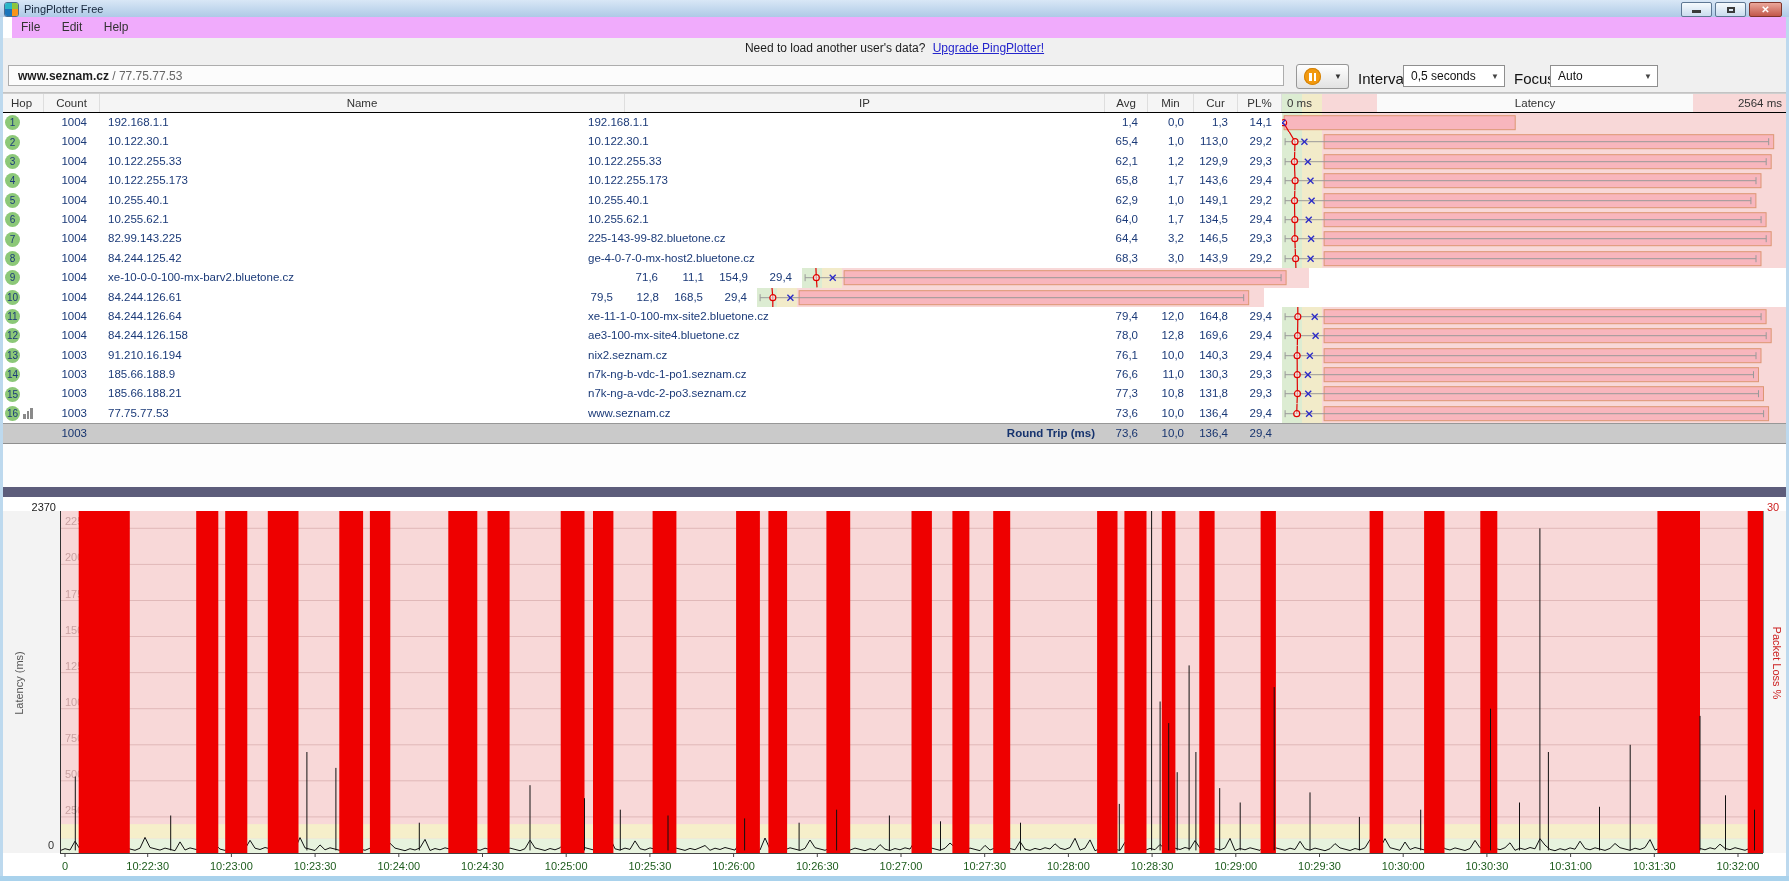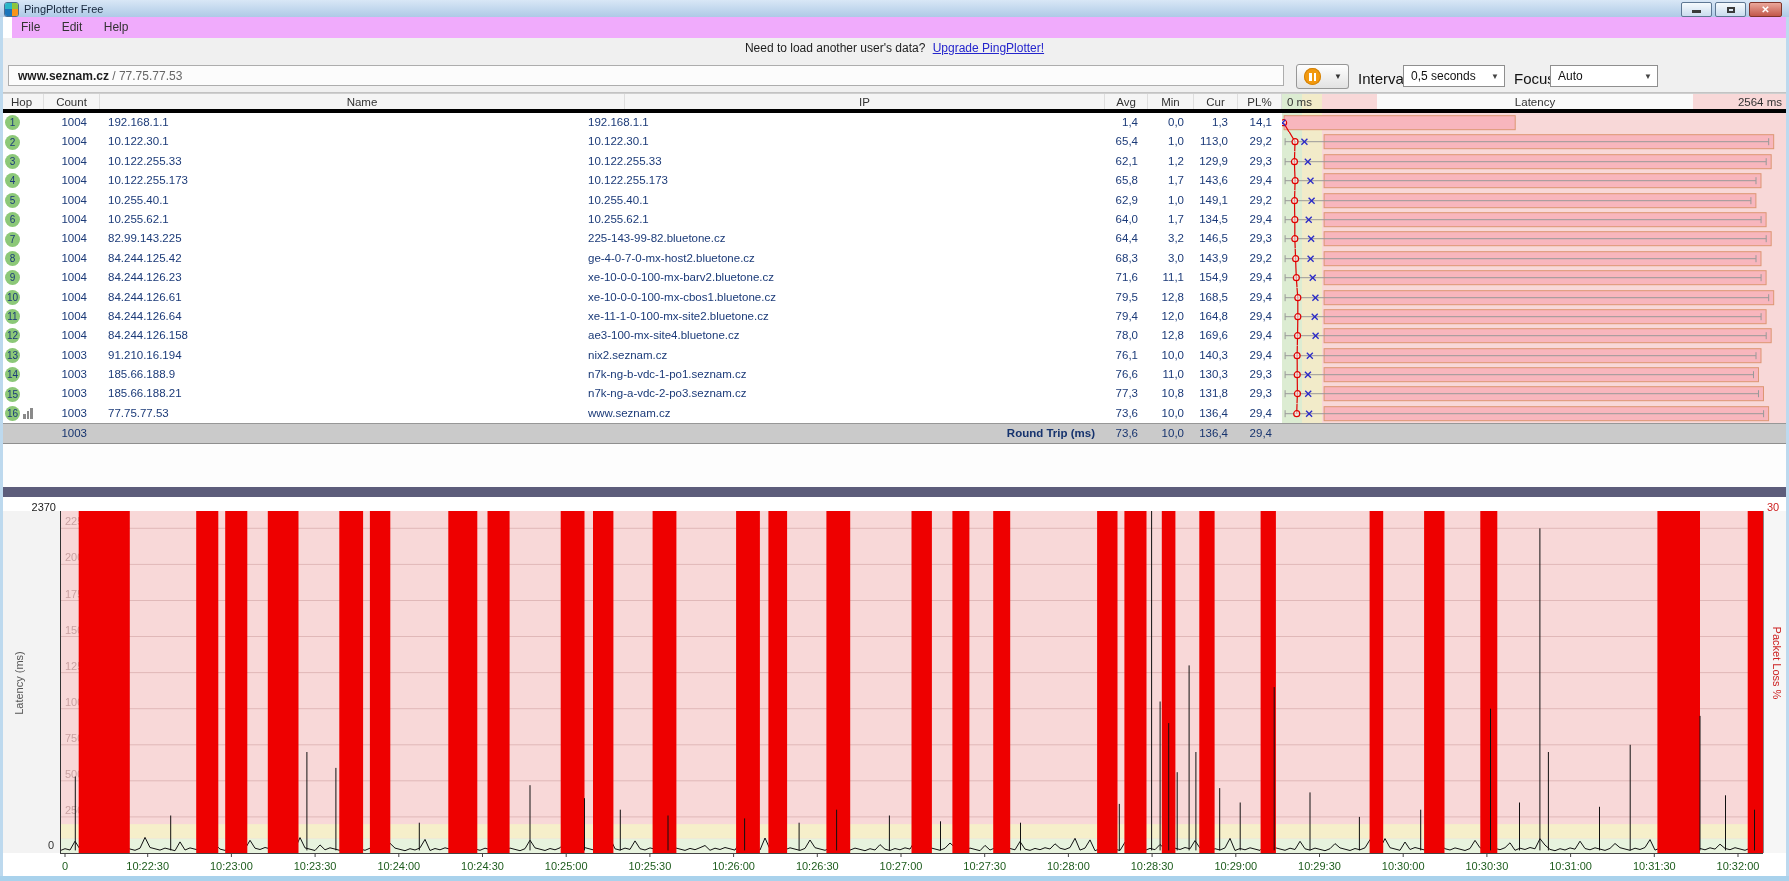--- a/index.html
+++ b/index.html
@@ -47,21 +47,21 @@
           line-height:20px;padding-left:7px;box-sizing:border-box;color:#111;}
   .select .arr{position:absolute;right:5px;top:0;font-style:normal;font-size:8px;line-height:22px;color:#444;}
   #sel-interval{left:1403px;width:102px}#sel-focus{left:1550px;width:108px}
   .legend{position:absolute;left:1660px;top:4px;width:122px;margin-top:32px;}
   .leglabels{position:relative;height:12px;font-size:10px;color:#1d1d1d;}
   .leglabels .l100{position:absolute;left:21px}.leglabels .l200{position:absolute;left:62px}
   .legbar{height:7px;display:flex;margin-top:1px;}
   .legbar .g{width:38px;background:#8cc63e}.legbar .y{width:38px;background:#f5a623}.legbar .r{width:46px;background:#e8473f}
   
   .thead{position:absolute;top:93px;left:0;width:100%;height:20px;display:flex;background:#f5f5f5;
-         border-top:1px solid #cfcfcf;border-bottom:4px solid #000000;box-sizing:border-box;
+         border-top:1px solid #cfcfcf;border-bottom:1px solid #000000;box-sizing:border-box;
          font-size:11.5px;color:#333;}
   .thead .c{border-right:1px solid #dedede;display:flex;align-items:center;justify-content:center;}
   .c{box-sizing:border-box;overflow:hidden;white-space:nowrap;flex:none;}
   .w1{width:44px}.w2{width:56px}.w3{width:480px}.w4{width:525px}.w5{width:43px}
   .w6{width:46px}.w7{width:44px}.w8{width:44px}.w9{width:507px}
   #hop-rows{position:absolute;top:113px;left:0;width:100%;}
   .row{display:flex;height:19.4px;font-size:11.5px;color:#1b3a78;background:#fff;}
   .num{text-align:right;padding-right:10px;line-height:19.4px;}
   .cnt{padding-right:13px;}
   .ip,.nm{padding-left:8px;line-height:19.4px;}
@@ -367,21 +367,20 @@
             <line x1="28.5" y1="9.7" x2="28.5" y2="9.7"></line>
             <line x1="25.5" y1="6.699999999999999" x2="31.5" y2="12.7" stroke="#2a2ac8" stroke-width="1.3"></line>
             <line x1="25.5" y1="12.7" x2="31.5" y2="6.699999999999999" stroke="#2a2ac8" stroke-width="1.3"></line>
           </svg></div>
       </div>
       <div class="row">
         <div class="c w1 ch">
           <span class="hopc">9</span>
         </div>
         <div class="c w2 num cnt">1004</div>
-        <div class="c w3 ip">84.244.126.23</div>
         <div class="c w4 nm">xe-10-0-0-100-mx-barv2.bluetone.cz</div>
         <div class="c w5 num">71,6</div>
         <div class="c w6 num">11,1</div>
         <div class="c w7 num">154,9</div>
         <div class="c w8 num">29,4</div>
         <div class="c w9 lat"><svg width="507" height="19.4" viewBox="0 0 507 19.4">
             <rect x="42" y="2.7" width="442.2" height="14" fill="#f8b6bd" stroke="#dd9673"></rect>
             <line x1="3" y1="9.7" x2="479.2" y2="9.7" stroke="#999"></line>
             <line x1="3" y1="6.199999999999999" x2="3" y2="13.2" stroke="#999"></line>
             <line x1="479.2" y1="6.199999999999999" x2="479.2" y2="13.2" stroke="#999"></line>
@@ -391,21 +390,20 @@
             <line x1="27.6" y1="6.699999999999999" x2="33.6" y2="12.7" stroke="#2a2ac8" stroke-width="1.3"></line>
             <line x1="27.6" y1="12.7" x2="33.6" y2="6.699999999999999" stroke="#2a2ac8" stroke-width="1.3"></line>
           </svg></div>
       </div>
       <div class="row">
         <div class="c w1 ch">
           <span class="hopc">10</span>
         </div>
         <div class="c w2 num cnt">1004</div>
         <div class="c w3 ip">84.244.126.61</div>
-        <div class="c w4 nm">xe-10-0-0-100-mx-cbos1.bluetone.cz</div>
         <div class="c w5 num">79,5</div>
         <div class="c w6 num">12,8</div>
         <div class="c w7 num">168,5</div>
         <div class="c w8 num">29,4</div>
         <div class="c w9 lat"><svg width="507" height="19.4" viewBox="0 0 507 19.4">
             <rect x="42" y="2.7" width="449.8" height="14" fill="#f8b6bd" stroke="#dd9673"></rect>
             <line x1="3" y1="9.7" x2="486.8" y2="9.7" stroke="#999"></line>
             <line x1="3" y1="6.199999999999999" x2="3" y2="13.2" stroke="#999"></line>
             <line x1="486.8" y1="6.199999999999999" x2="486.8" y2="13.2" stroke="#999"></line>
             <path d="M 14.9 0 L 15.7 9.7 L 15.7 19.4" stroke="#e00000" fill="none" stroke-width="1.2"></path>

